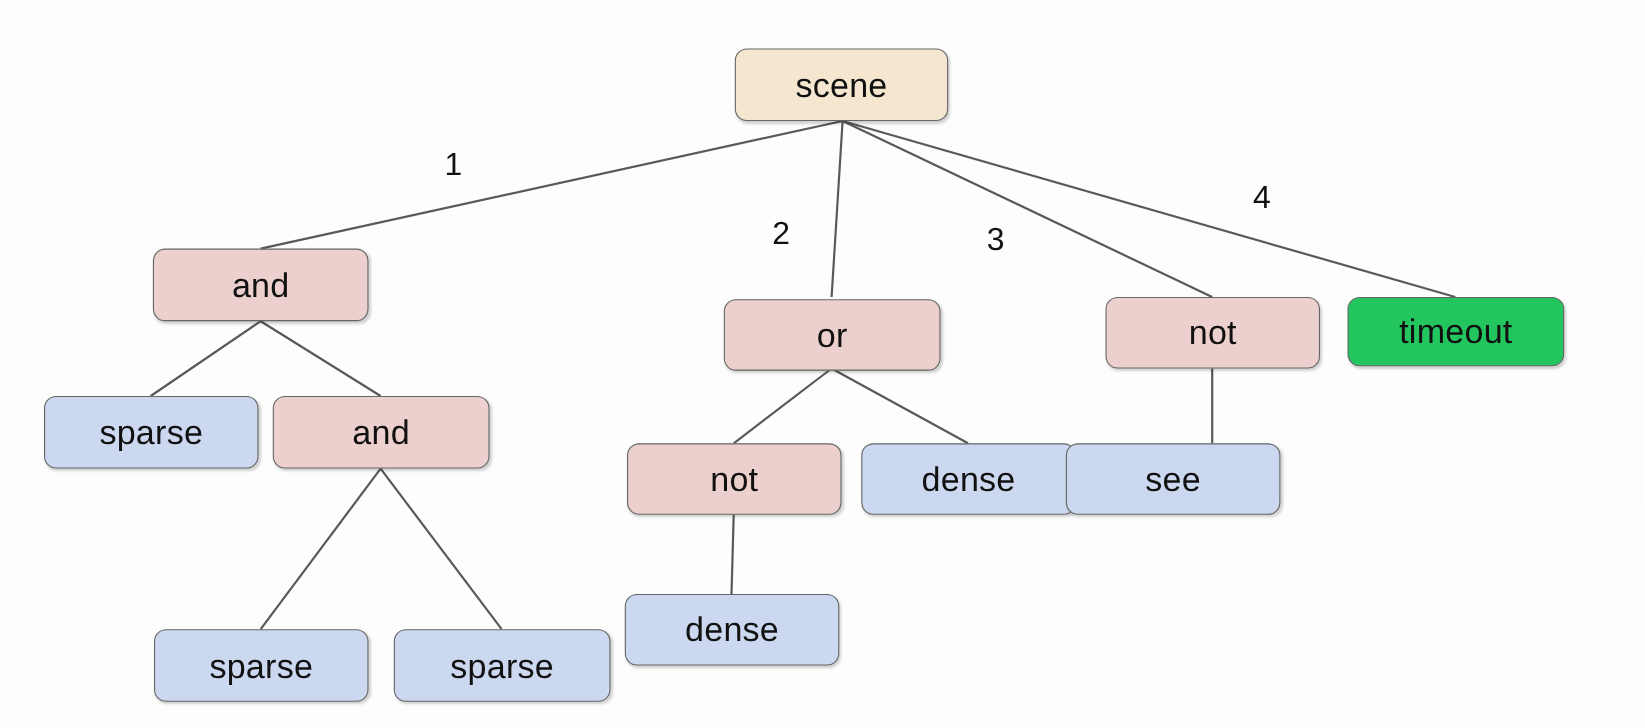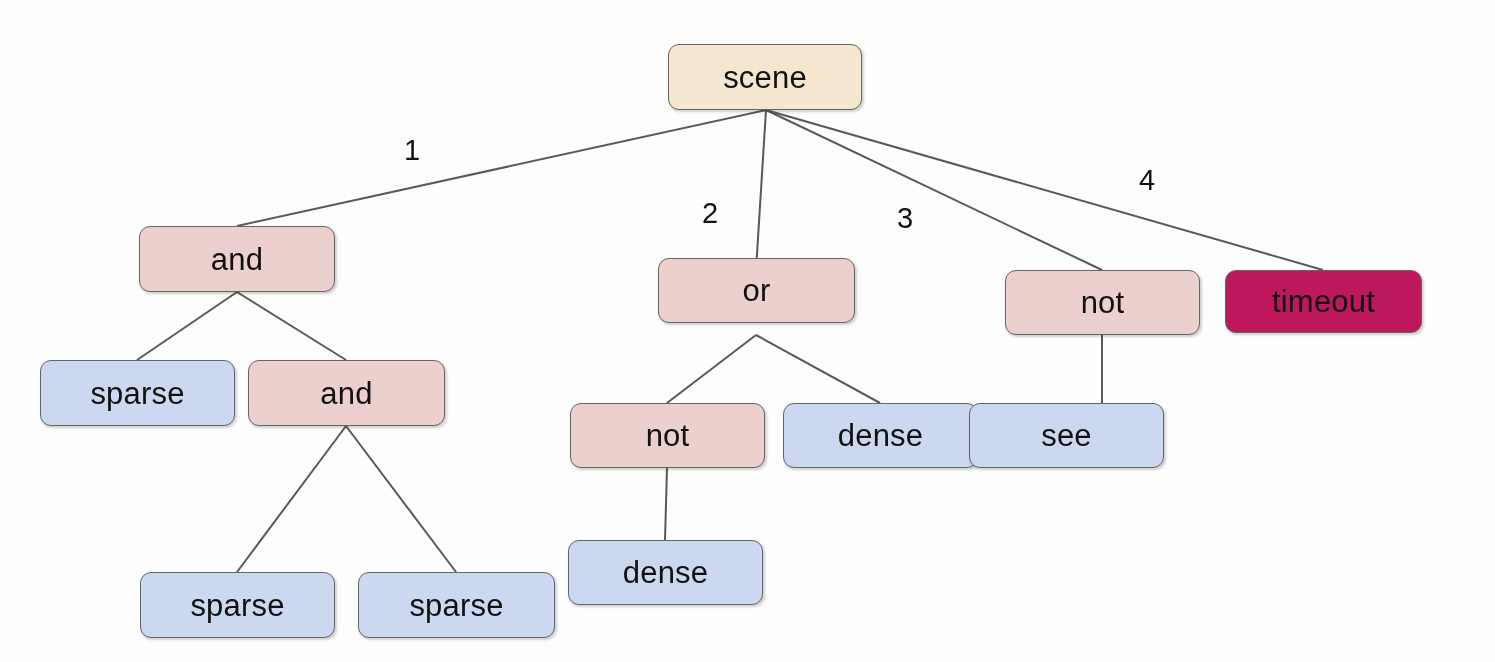--- a/index.html
+++ b/index.html
@@ -79,39 +79,39 @@
       </div>
       <div class="node node-operator" style="left: 248px; top: 360px; width: 197px; height: 66px; background: rgb(236, 208, 205); border-color: rgb(102, 102, 102); color: rgb(17, 17, 17);">
         <span class="node-label">and</span>
       </div>
       <div class="node node-leaf" style="left: 140px; top: 572px; width: 195px; height: 66px; background: rgb(204, 216, 239); border-color: rgb(102, 102, 102); color: rgb(17, 17, 17);">
         <span class="node-label">sparse</span>
       </div>
       <div class="node node-leaf" style="left: 358px; top: 572px; width: 197px; height: 66px; background: rgb(204, 216, 239); border-color: rgb(102, 102, 102); color: rgb(17, 17, 17);">
         <span class="node-label">sparse</span>
       </div>
-      <div class="node node-operator" style="left: 658px; top: 258px; width: 197px; height: 65px; background: rgb(236, 208, 205); border-color: rgb(102, 102, 102); color: rgb(17, 17, 17);">
+      <div class="node node-operator" style="left: 658px; top: 272px; width: 197px; height: 65px; background: rgb(236, 208, 205); border-color: rgb(102, 102, 102); color: rgb(17, 17, 17);">
         <span class="node-label">or</span>
       </div>
       <div class="node node-operator" style="left: 570px; top: 403px; width: 195px; height: 65px; background: rgb(236, 208, 205); border-color: rgb(102, 102, 102); color: rgb(17, 17, 17);">
         <span class="node-label">not</span>
       </div>
       <div class="node node-leaf" style="left: 783px; top: 403px; width: 195px; height: 65px; background: rgb(204, 216, 239); border-color: rgb(102, 102, 102); color: rgb(17, 17, 17);">
         <span class="node-label">dense</span>
       </div>
       <div class="node node-leaf" style="left: 568px; top: 540px; width: 195px; height: 65px; background: rgb(204, 216, 239); border-color: rgb(102, 102, 102); color: rgb(17, 17, 17);">
         <span class="node-label">dense</span>
       </div>
       <div class="node node-operator" style="left: 1005px; top: 270px; width: 195px; height: 65px; background: rgb(236, 208, 205); border-color: rgb(102, 102, 102); color: rgb(17, 17, 17);">
         <span class="node-label">not</span>
       </div>
       <div class="node node-leaf" style="left: 969px; top: 403px; width: 195px; height: 65px; background: rgb(204, 216, 239); border-color: rgb(102, 102, 102); color: rgb(17, 17, 17);">
         <span class="node-label">see</span>
       </div>
-      <div class="node node-leaf" style="left: 1225px; top: 270px; width: 197px; height: 63px; background: #be185d; border-color: rgb(102, 102, 102); color: rgb(17, 17, 17);">
+      <div class="node node-leaf" style="left: 1225px; top: 270px; width: 197px; height: 63px; background: #22c55e; border-color: rgb(102, 102, 102); color: rgb(17, 17, 17);">
         <span class="node-label">timeout</span>
       </div>
     </div>
   <div id="label-layer">
       <div class="edge-label" style="left: 404px; top: 136px;">1</div>
       <div class="edge-label" style="left: 702px; top: 199px;">2</div>
       <div class="edge-label" style="left: 897px; top: 204px;">3</div>
       <div class="edge-label" style="left: 1139px; top: 166px;">4</div>
     </div>
 </div>

